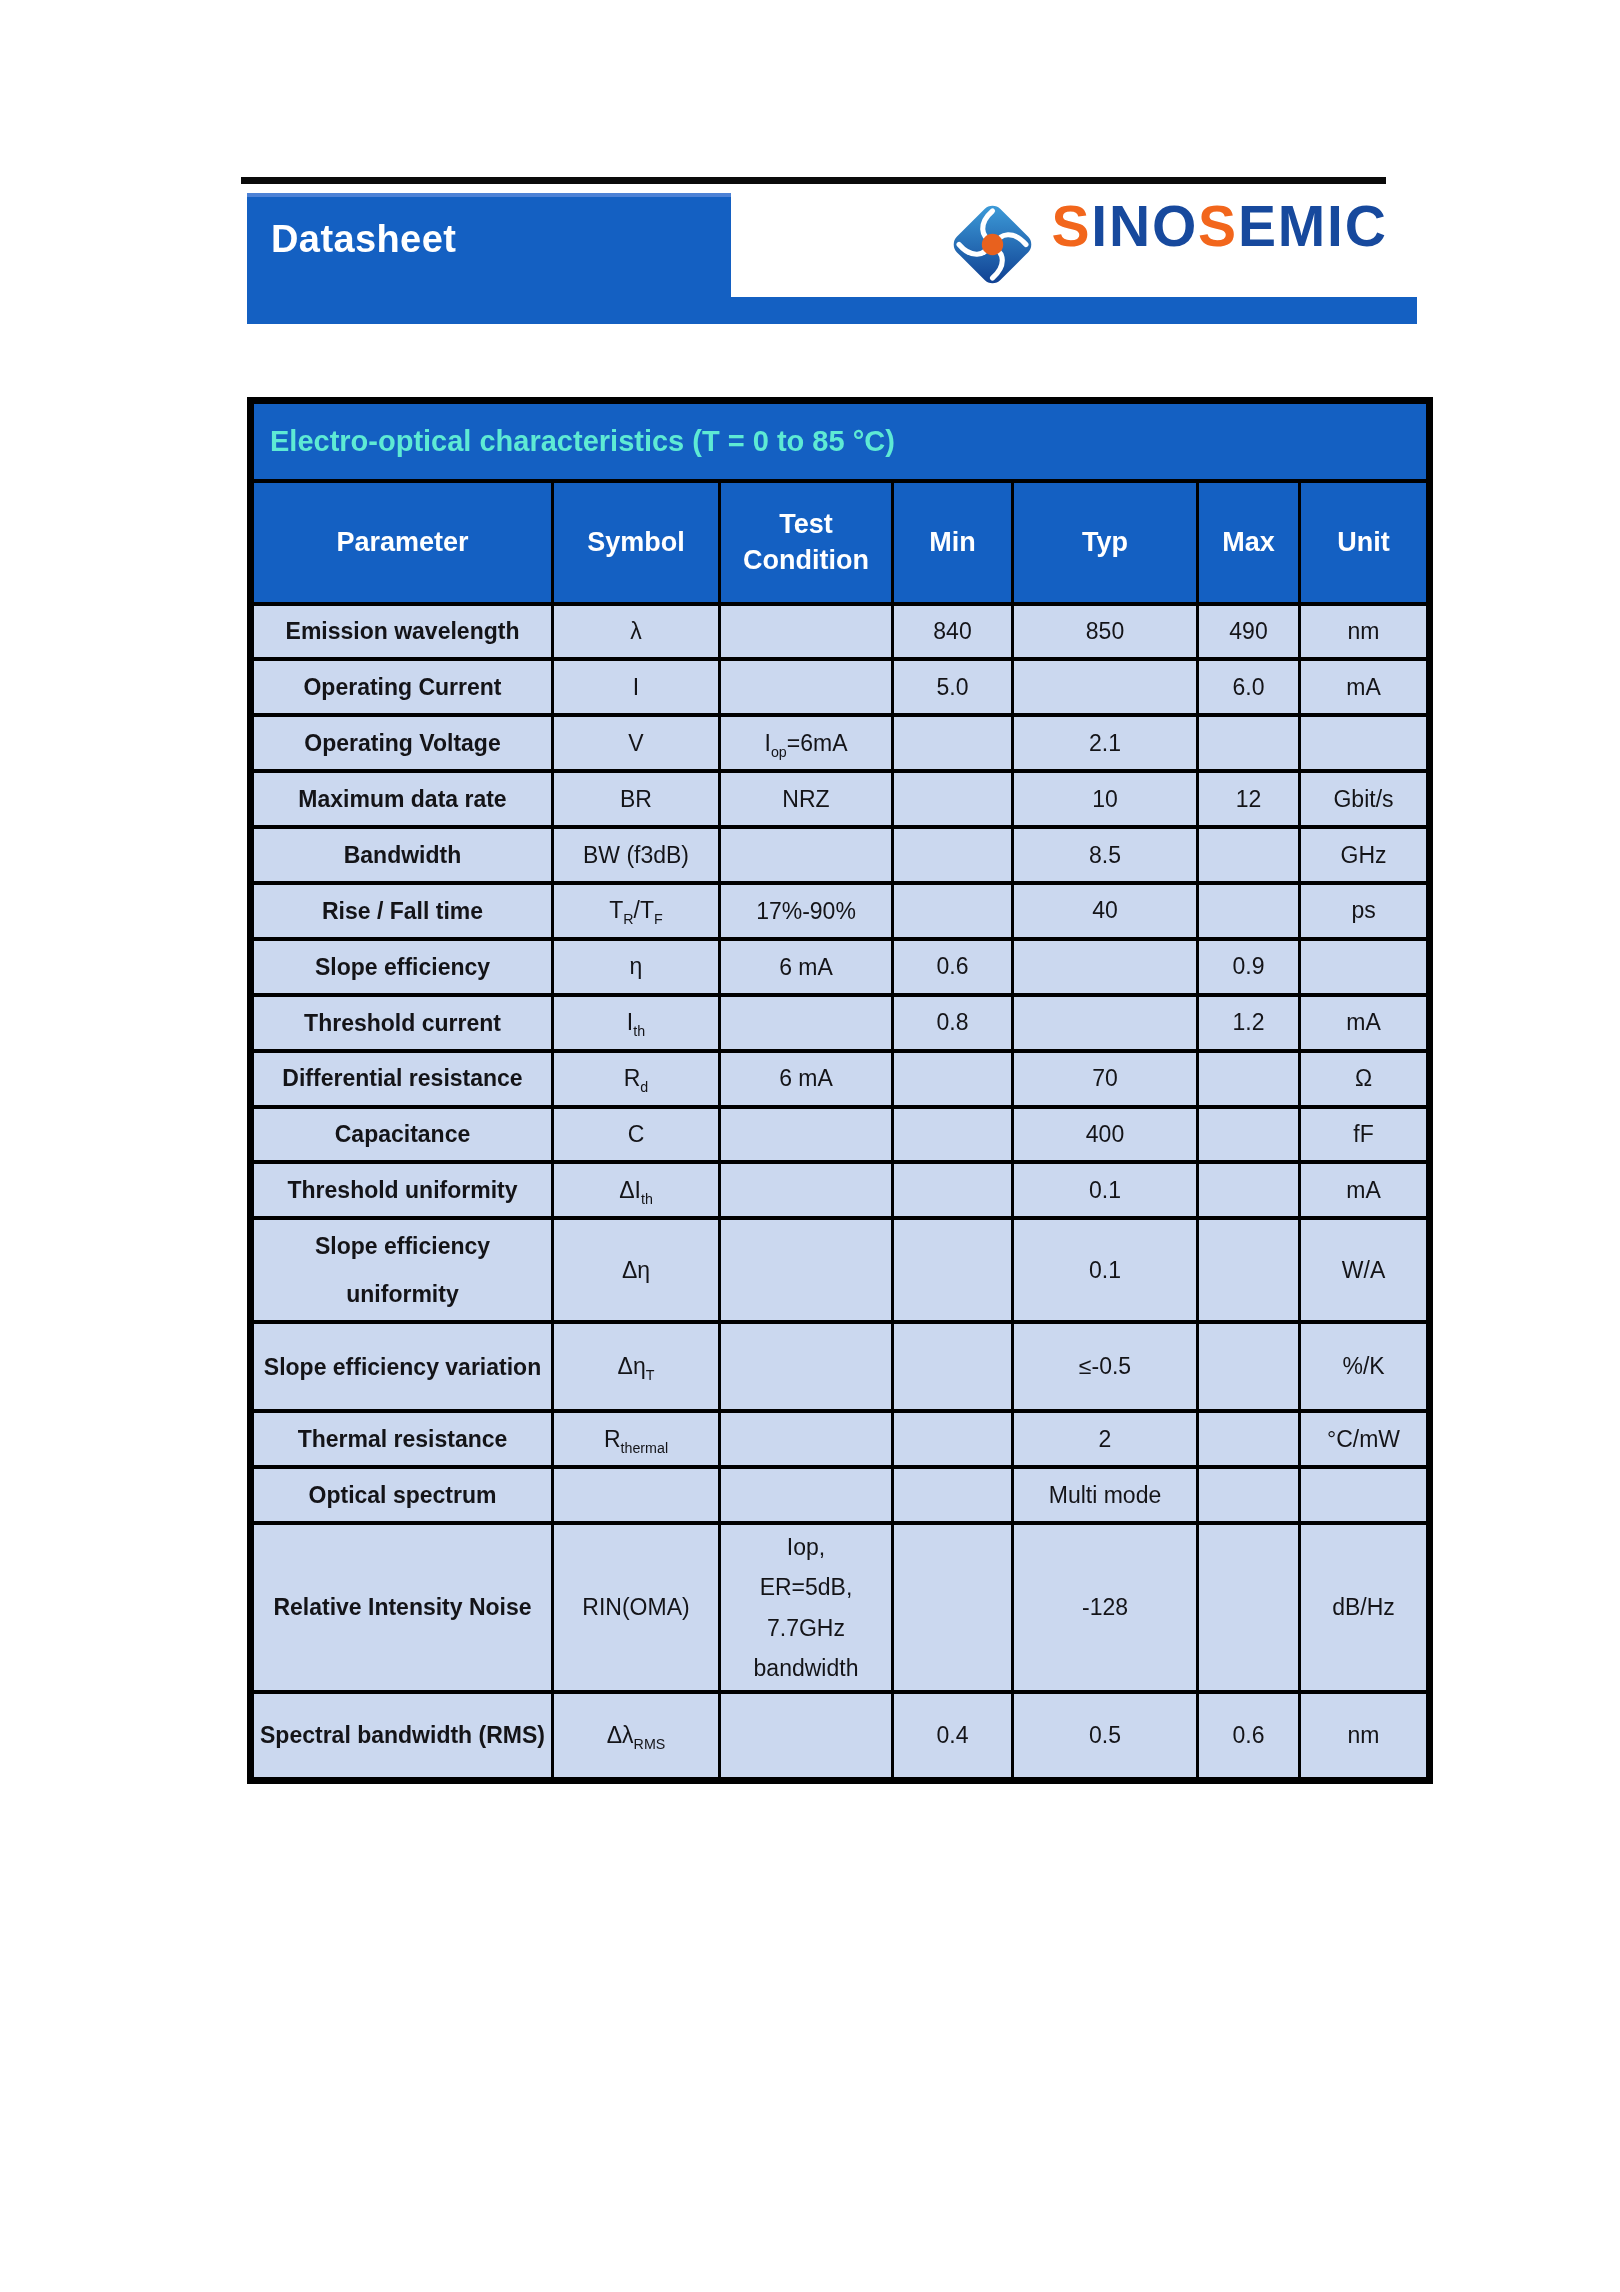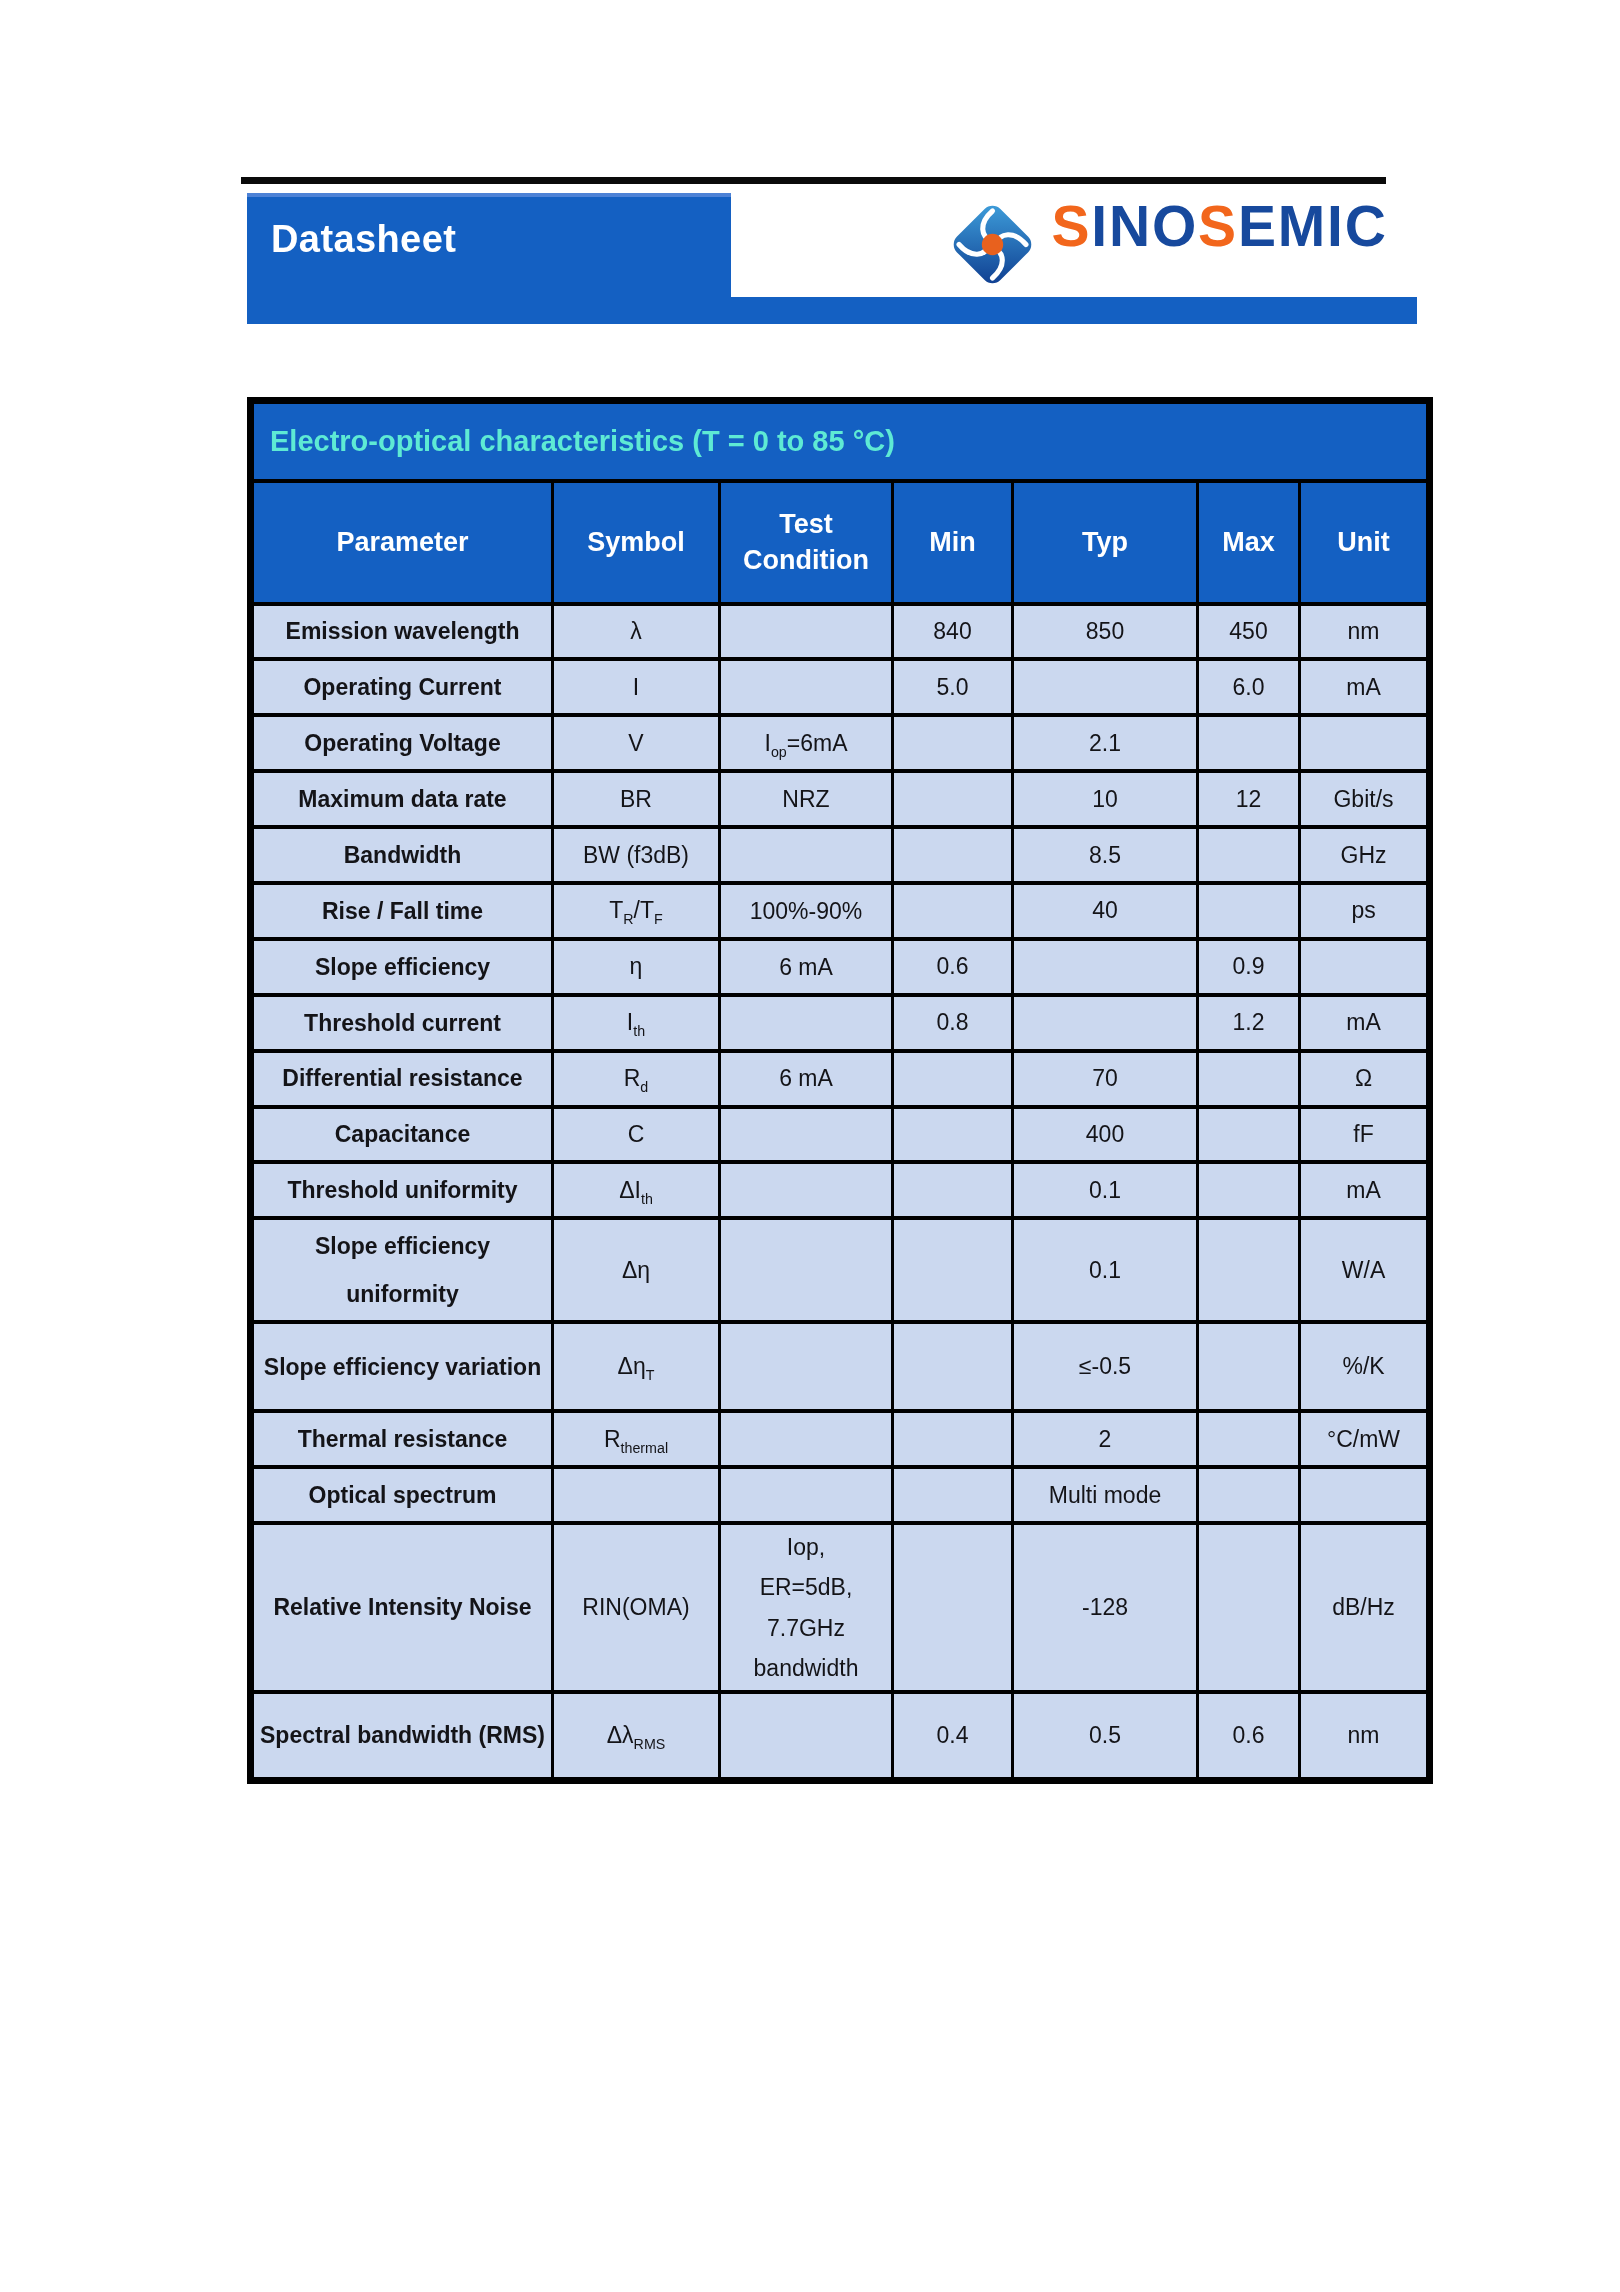--- a/index.html
+++ b/index.html
@@ -93,21 +93,21 @@
           <th>Unit</th>
         </tr>
     </thead>
     <tbody id="spec-body">
         <tr class="h-s">
           <td class="param">Emission wavelength</td>
           <td>λ</td>
           <td class="cond"></td>
           <td>840</td>
           <td>850</td>
-          <td>450</td>
+          <td>490</td>
           <td>nm</td>
         </tr>
         <tr class="h-s">
           <td class="param">Operating Current</td>
           <td>I</td>
           <td class="cond"></td>
           <td>5.0</td>
           <td></td>
           <td>6.0</td>
           <td>mA</td>
@@ -135,21 +135,21 @@
           <td>BW (f3dB)</td>
           <td class="cond"></td>
           <td></td>
           <td>8.5</td>
           <td></td>
           <td>GHz</td>
         </tr>
         <tr class="h-s">
           <td class="param">Rise / Fall time</td>
           <td>T<sub>R</sub>/T<sub>F</sub></td>
-          <td class="cond">100%-90%</td>
+          <td class="cond">17%-90%</td>
           <td></td>
           <td>40</td>
           <td></td>
           <td>ps</td>
         </tr>
         <tr class="h-s">
           <td class="param">Slope efficiency</td>
           <td>η</td>
           <td class="cond">6 mA</td>
           <td>0.6</td>

